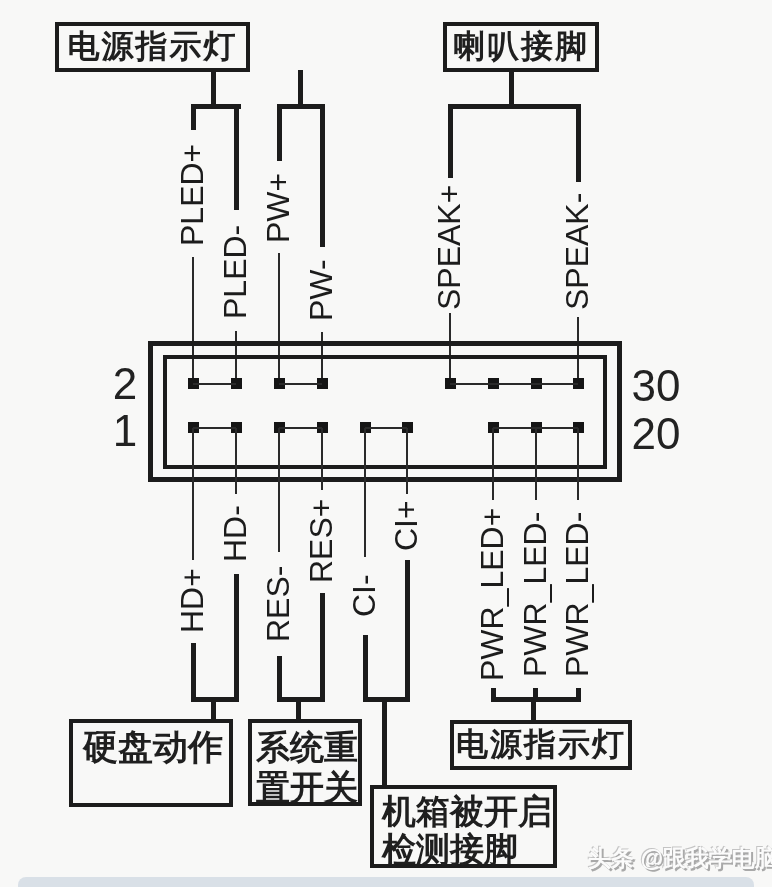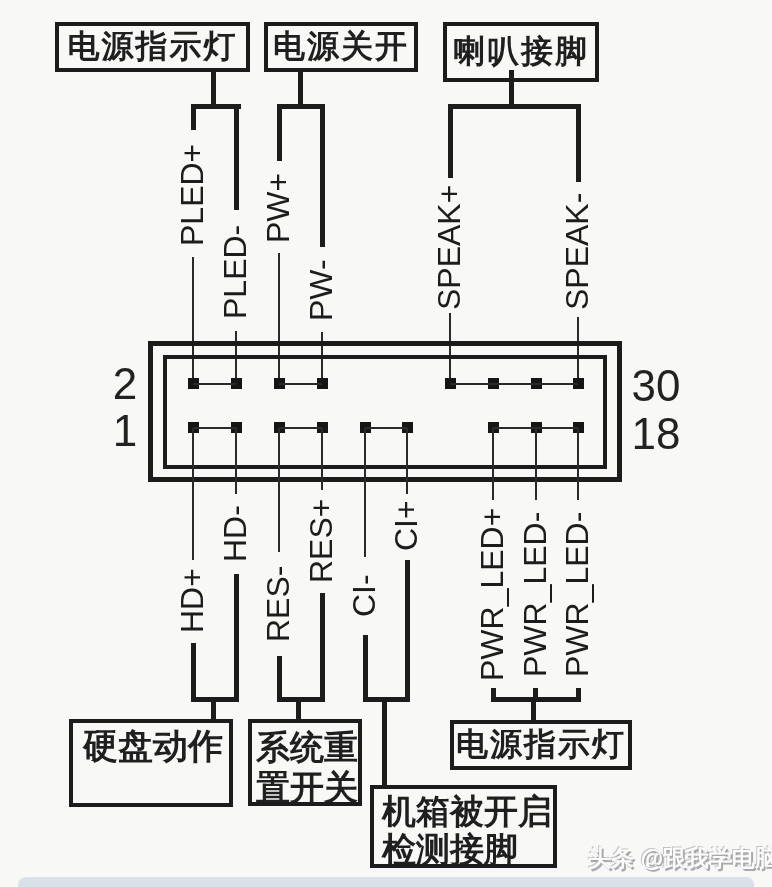--- a/index.html
+++ b/index.html
@@ -51,24 +51,21 @@
   }
 </style>
 </head>
 <body>
 
 <div class="stage">
 
   <div class="obox topbox" style="left:55px;top:22px;width:195px;height:50px;">
     <span class="cn">电源指示灯</span>
   </div>
-  <div class="obox topbox" style="left:264px;top:22px;width:154px;height:50px;">
-    <span class="cn">电源关开</span>
-  </div>
-  <div class="obox topbox" style="left:443px;top:22px;width:156px;height:60px;">
+  <div class="obox topbox" style="left:443px;top:22px;width:156px;height:50px;">
     <span class="cn">喇叭接脚</span>
   </div>
 
   <div class="ln" style="left:211px;top:70px;width:5px;height:39px;"></div>
   <div class="ln" style="left:298px;top:70px;width:5px;height:39px;"></div>
   <div class="ln" style="left:509px;top:70px;width:5px;height:39px;"></div>
 
   <div class="ln" style="left:191px;top:104px;width:50px;height:5px;"></div>
   <div class="ln" style="left:191px;top:104px;width:5px;height:26px;"></div>
   <div class="ln" style="left:234px;top:104px;width:5px;height:106px;"></div>
@@ -94,21 +91,21 @@
   <div class="tn" style="left:321px;top:332px;width:2px;height:52px;"></div>
   <div class="tn" style="left:449px;top:313px;width:2px;height:71px;"></div>
   <div class="tn" style="left:577px;top:317px;width:2px;height:67px;"></div>
 
   <div class="conn-outer"></div>
   <div class="conn-inner"></div>
 
   <div class="num" style="left:95px;top:362px;">2</div>
   <div class="num" style="left:95px;top:409px;">1</div>
   <div class="num" style="left:626px;top:364px;">30</div>
-  <div class="num" style="left:626px;top:412px;">18</div>
+  <div class="num" style="left:626px;top:412px;">20</div>
 
   <div class="pin" style="left:188px;top:378px;"></div>
   <div class="pin" style="left:231px;top:378px;"></div>
   <div class="pin" style="left:274px;top:378px;"></div>
   <div class="pin" style="left:317px;top:378px;"></div>
   <div class="pin" style="left:445px;top:378px;"></div>
   <div class="pin" style="left:488px;top:378px;"></div>
   <div class="pin" style="left:531px;top:378px;"></div>
   <div class="pin" style="left:573px;top:378px;"></div>
 
@@ -166,21 +163,21 @@
   <div class="ln" style="left:277px;top:697px;width:48px;height:5px;"></div>
   <div class="ln" style="left:296px;top:697px;width:5px;height:25px;"></div>
 
   <div class="ln" style="left:363px;top:697px;width:47px;height:5px;"></div>
   <div class="ln" style="left:382px;top:697px;width:5px;height:92px;"></div>
 
   <div class="ln" style="left:491px;top:697px;width:90px;height:5px;"></div>
   <div class="ln" style="left:531px;top:697px;width:5px;height:26px;"></div>
 
   <div class="bbox" style="left:69px;top:719px;width:164px;height:88px;padding:4px 10px;font-size:35px;line-height:40px;">
-    <span class="l1" style="text-align:right;font-family:Liberation Serif, serif;">硬盘动作</span>
+    <span class="l1" style="text-align:right;">硬盘动作</span>
   </div>
 
   <div class="bbox" style="left:370px;top:785px;width:187px;height:83px;padding:3px 8px;font-size:34px;line-height:38px;text-align:left;">
     <span class="l1">机箱被开启</span>
     <span class="l2">检测接脚</span>
   </div>
 
   <div class="bbox" style="left:248px;top:719px;width:114px;height:87px;padding:4px 4px;font-size:34px;line-height:40px;text-align:center;">
     <span class="l1">系统重</span>
     <span class="l2">置开关</span>

